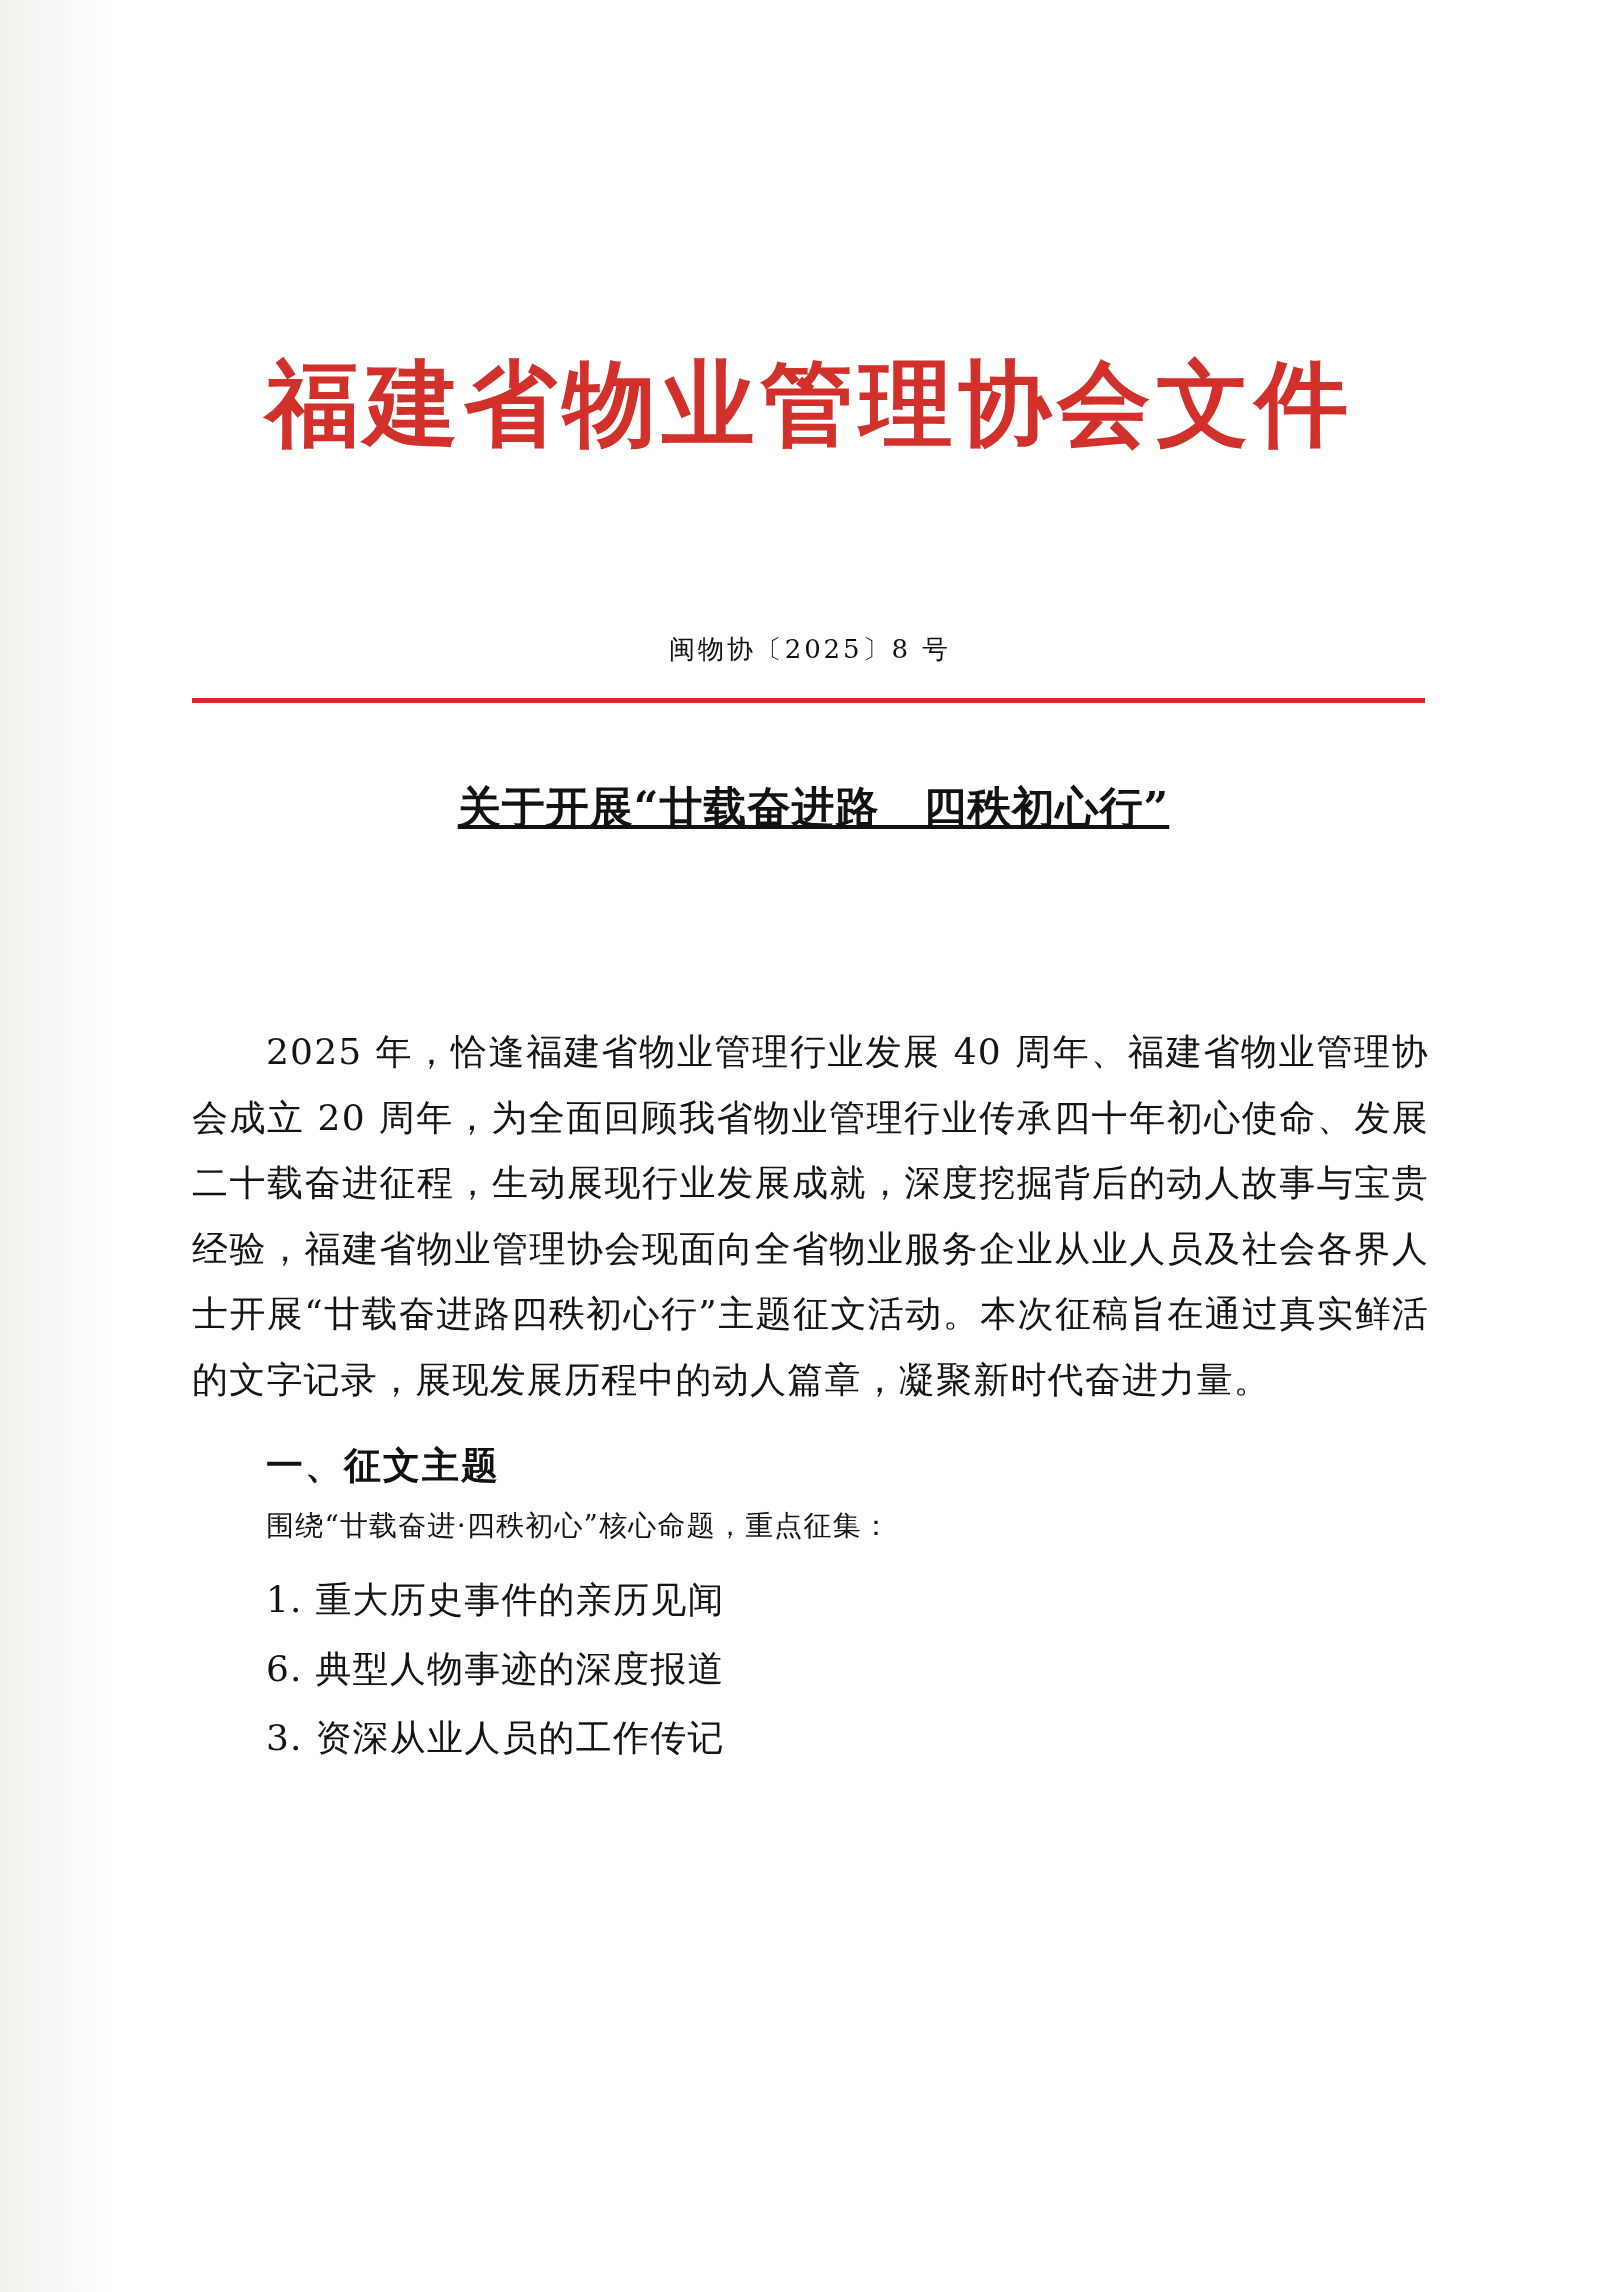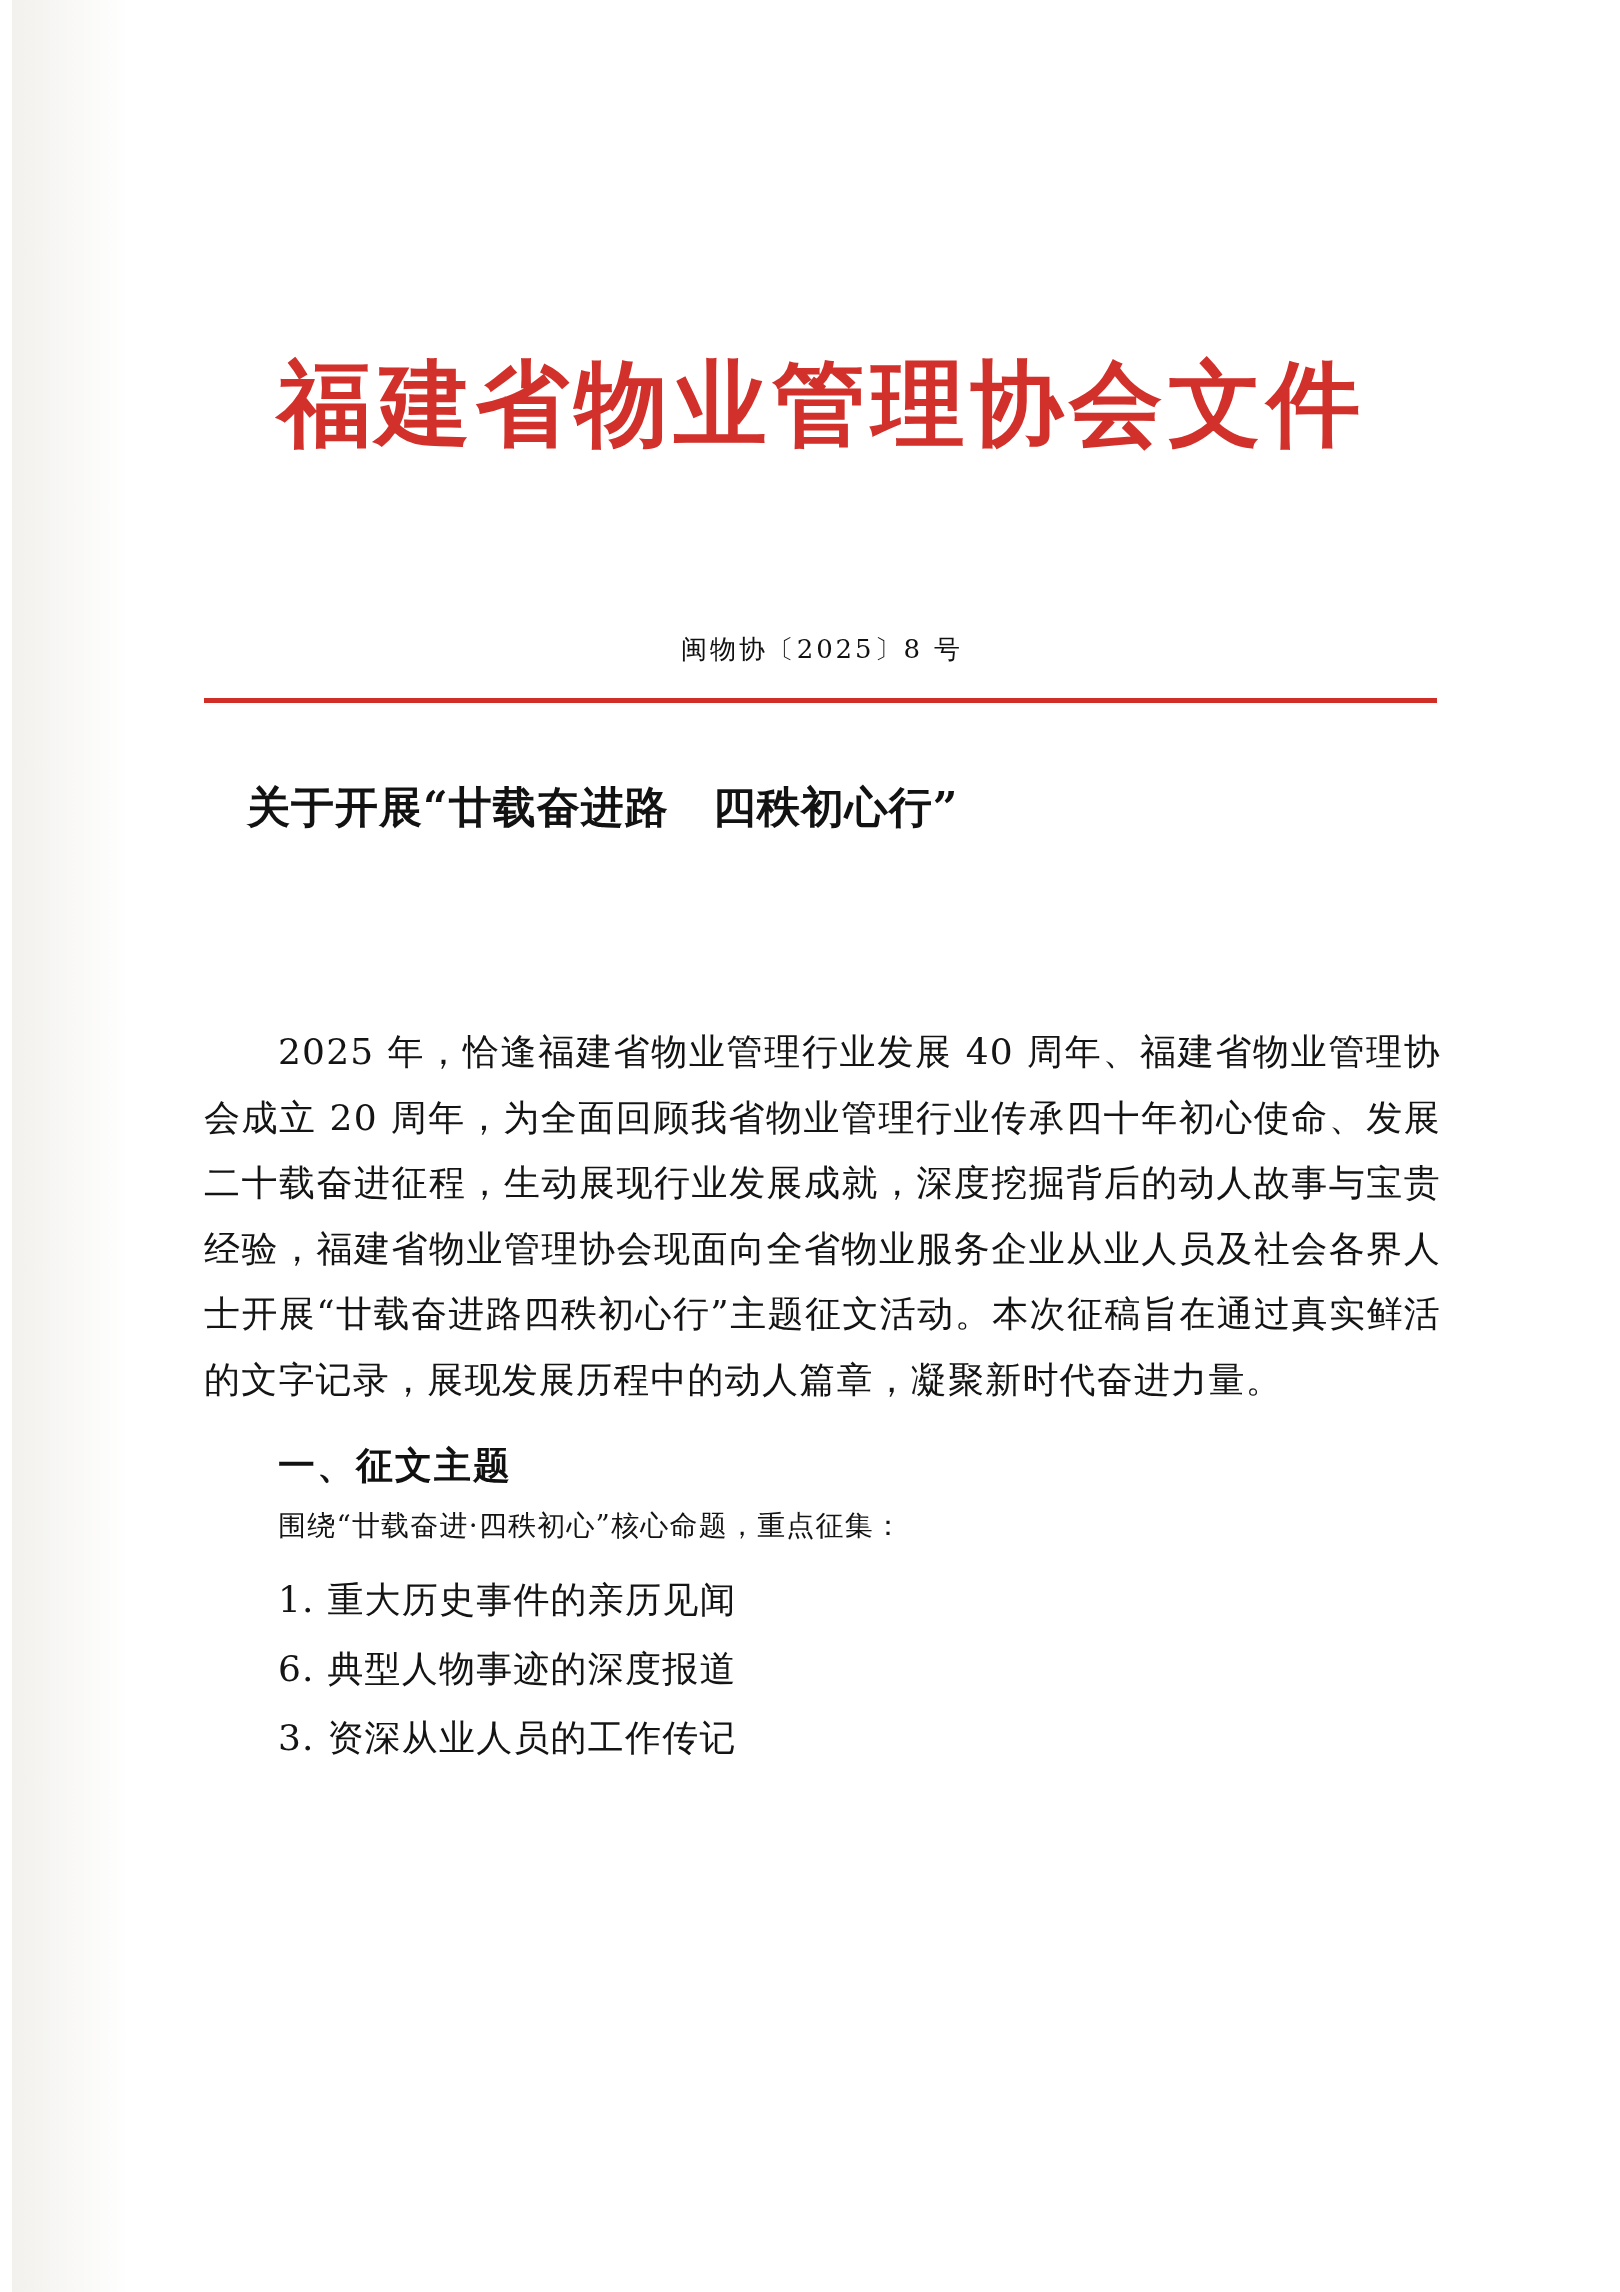--- a/index.html
+++ b/index.html
@@ -10,21 +10,21 @@
   body {
     width: 1620px;
     height: 2293px;
     font-family: "DejaVu Serif", "Liberation Serif", serif;
     color: #1a1a1a;
     position: relative;
     overflow: hidden;
   }
   .page {
     position: absolute;
-    left: 12px; top: 0;
+    left: 0; top: 0;
     width: 1476px;
     height: 2293px;
     background: #86efac;
   }
   .paper-inner {
     position: absolute;
     left: 118px;
     top: 0px;
     width: 1402px;
     height: 2293px;
@@ -77,26 +77,27 @@
     width: 1233px;
     height: 4.9px;
     background: #cf2f27;
   }
 
   .subject-title {
     position: absolute;
     left: 235px;
     top: 774px;
     width: 1157px;
-    text-align: left;
+    text-align: center;
     font-size: 43px;
     font-weight: bold;
     line-height: 1.55;
     letter-spacing: 1px;
     color: #121212;
+    text-decoration: underline;
   }
 
   .body-block {
     position: absolute;
     left: 192px;
     top: 1019px;
     width: 1237px;
   }
   .para {
     font-size: 36px;

